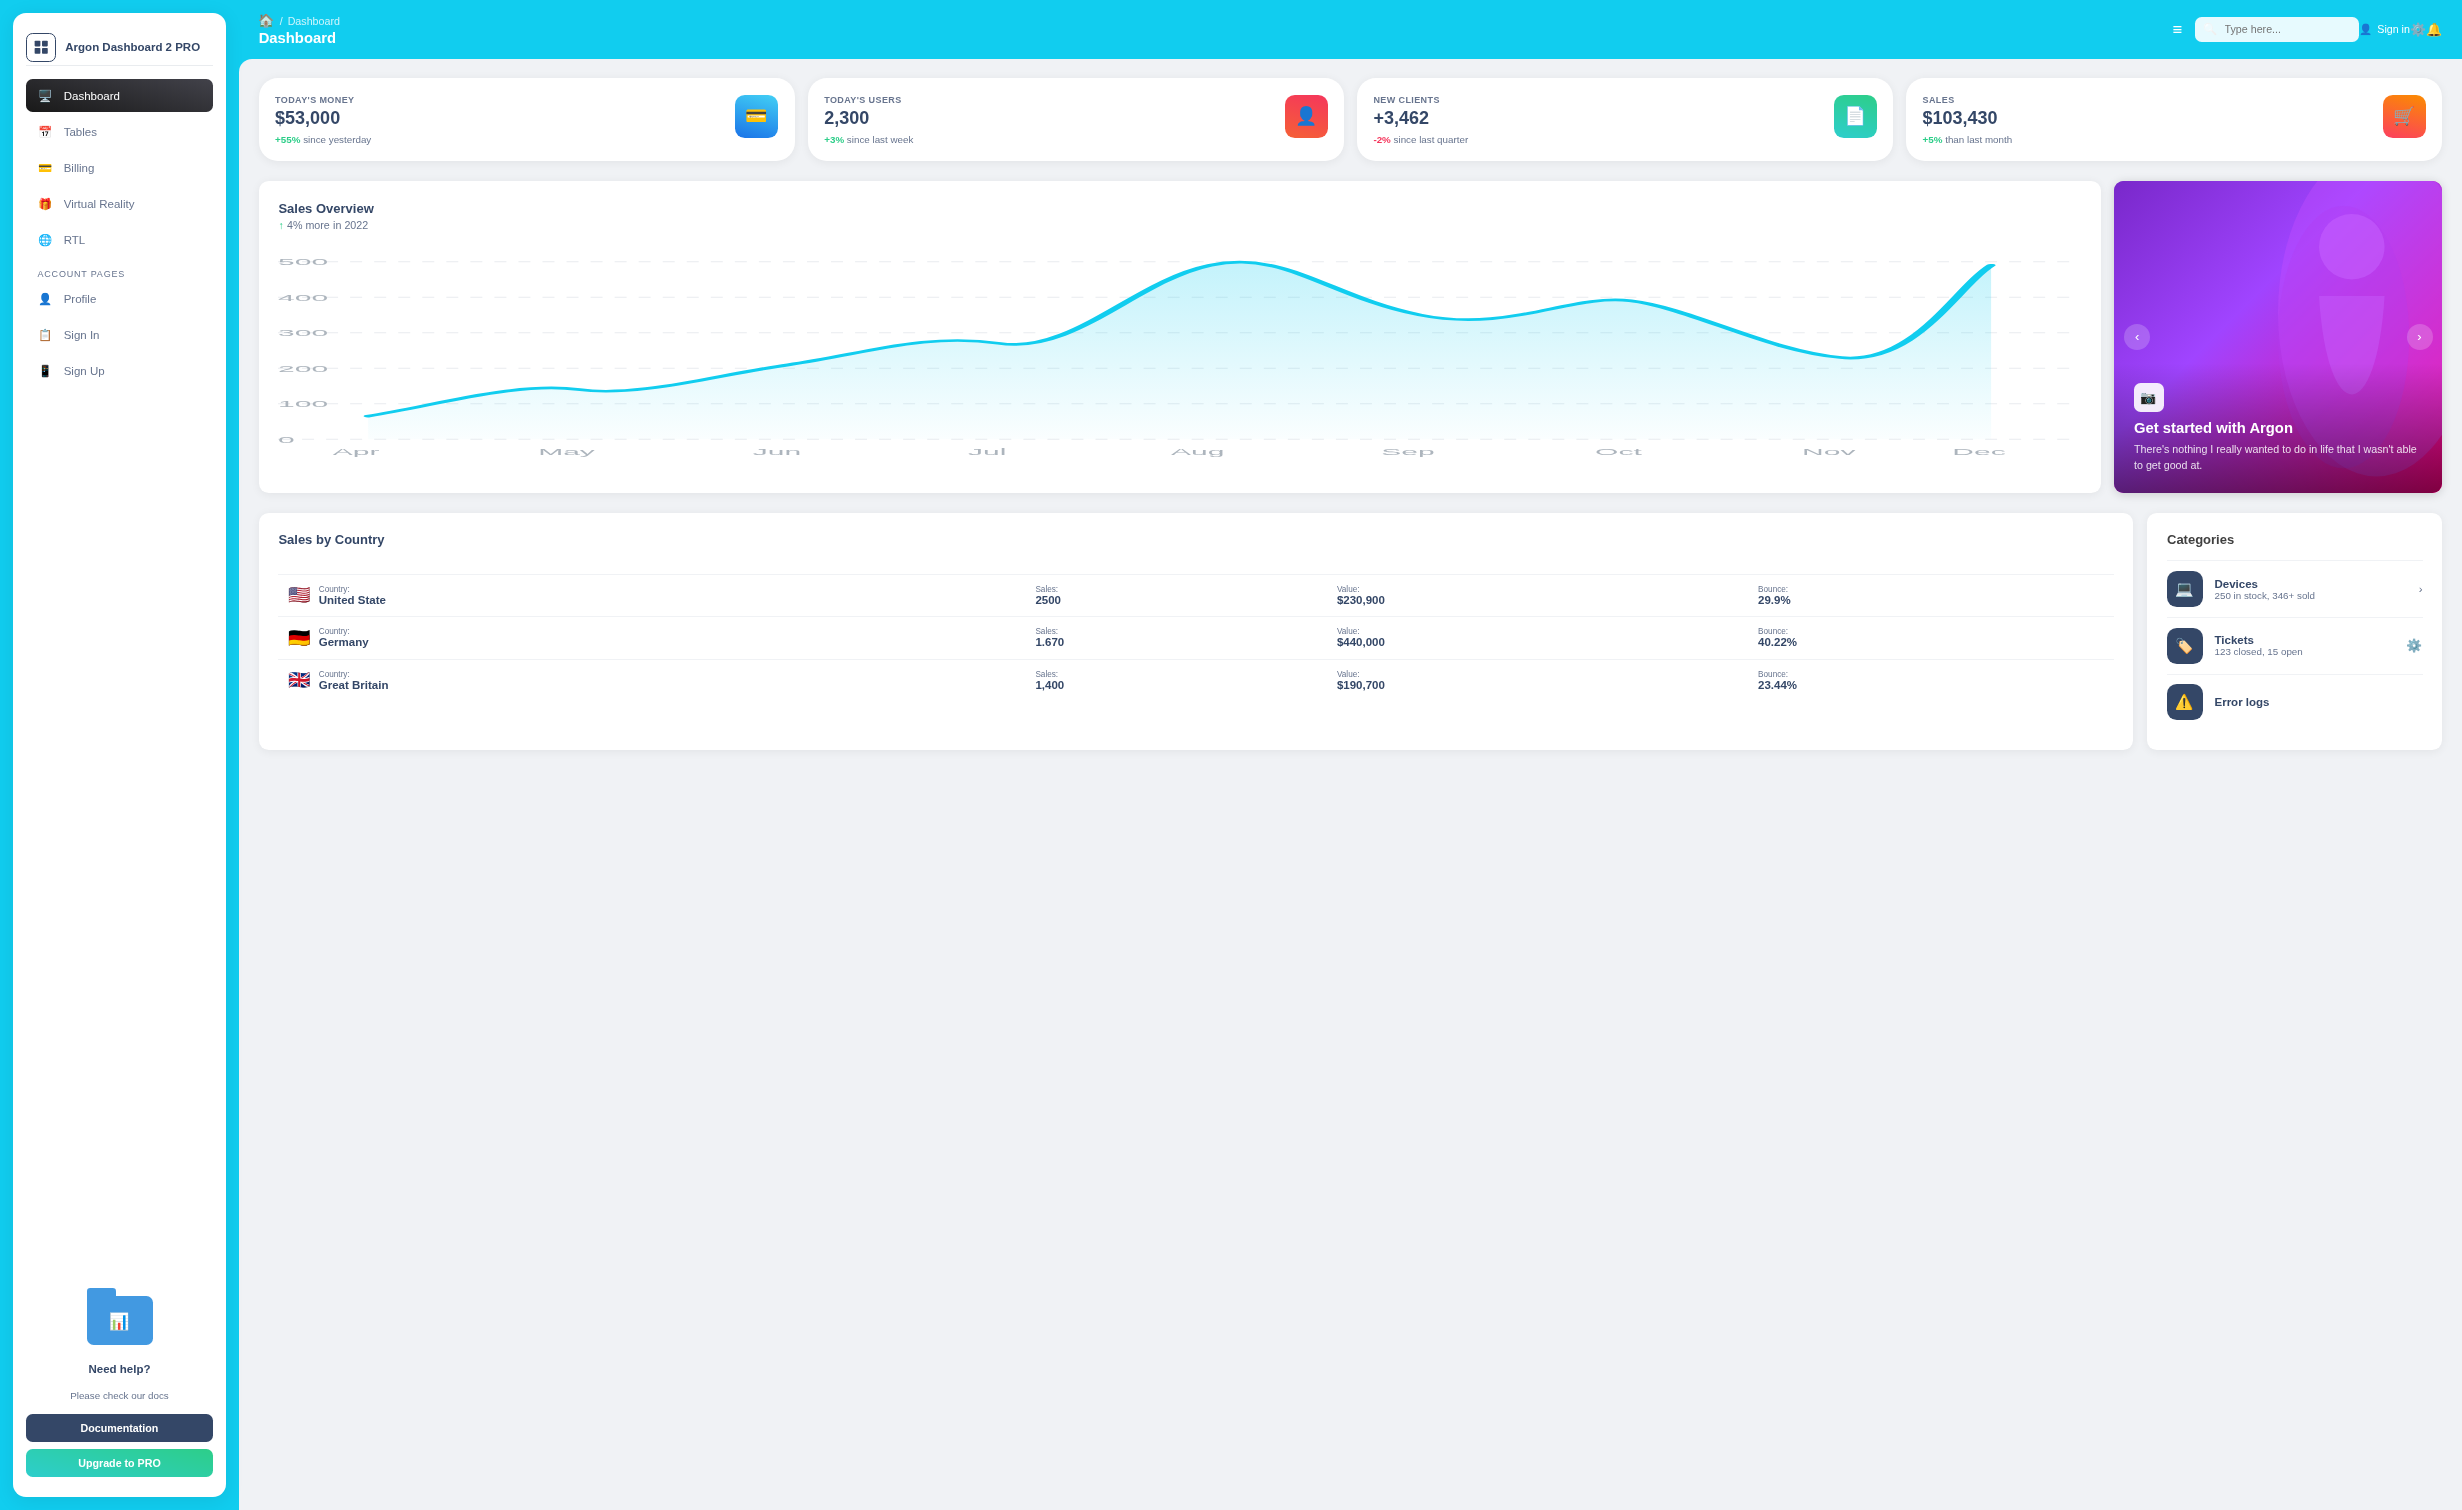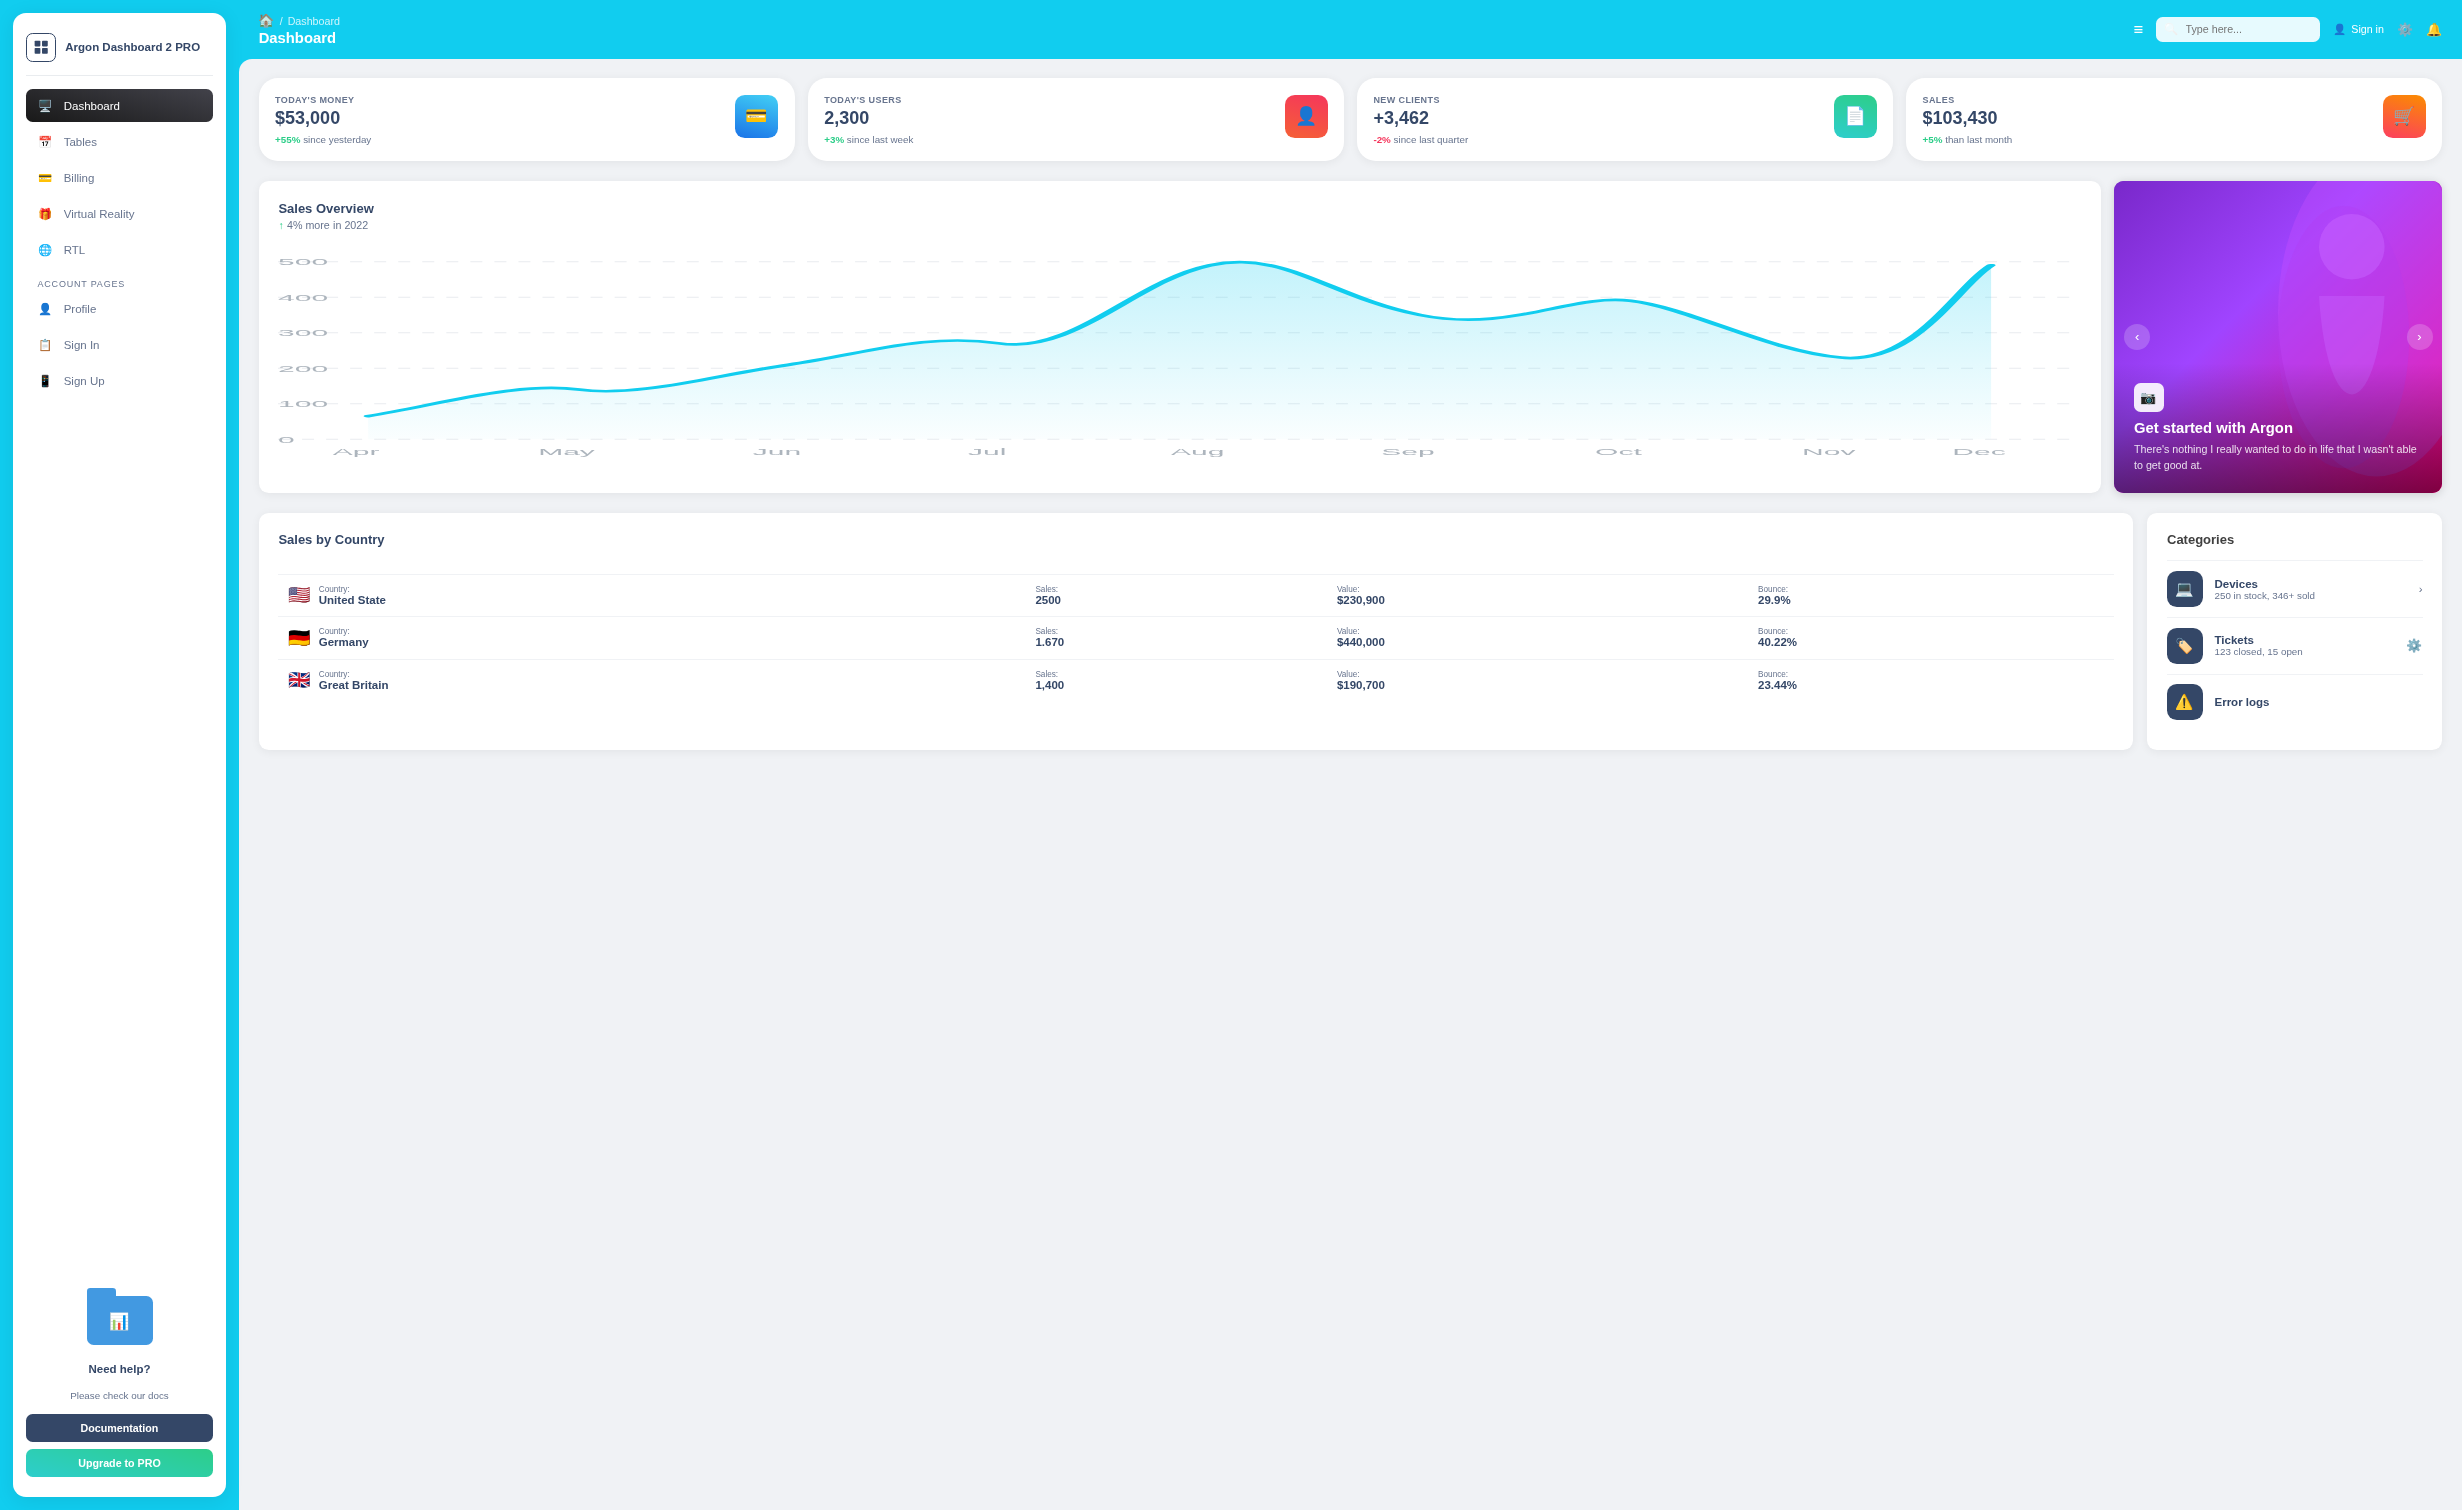--- a/index.html
+++ b/index.html
@@ -20,21 +20,21 @@
       padding: 19.7px 13px;
       display: flex;
       flex-direction: column;
       box-shadow: 0 3.3px 19.7px rgba(0,0,0,0.08);
       position: relative;
     }
     .sidebar-logo {
       display: flex;
       align-items: center;
       gap: 9.8px;
-      padding-bottom: 13px;
+      padding-bottom: 3px;
       border-bottom: 0.8px solid #e9ecef;
       margin-bottom: 13px;
     }
     .sidebar-logo-icon {
       width: 29.5px;
       height: 29.5px;
       border: 1.6px solid #344767;
       border-radius: 6.6px;
       display: flex;
       align-items: center;
@@ -186,21 +186,20 @@
       font-weight: 700;
     }
     .header-menu-icon {
       color: #fff;
       font-size: 16.4px;
       cursor: pointer;
     }
     .header-right {
       display: flex;
       align-items: center;
-      gap: 13px;
     }
     .search-box {
       background: rgba(255,255,255,0.9);
       border: none;
       border-radius: 6.6px;
       padding: 6.6px 13px 6.6px 29.5px;
       font-size: 10.7px;
       color: #344767;
       width: 164px;
       outline: none;

